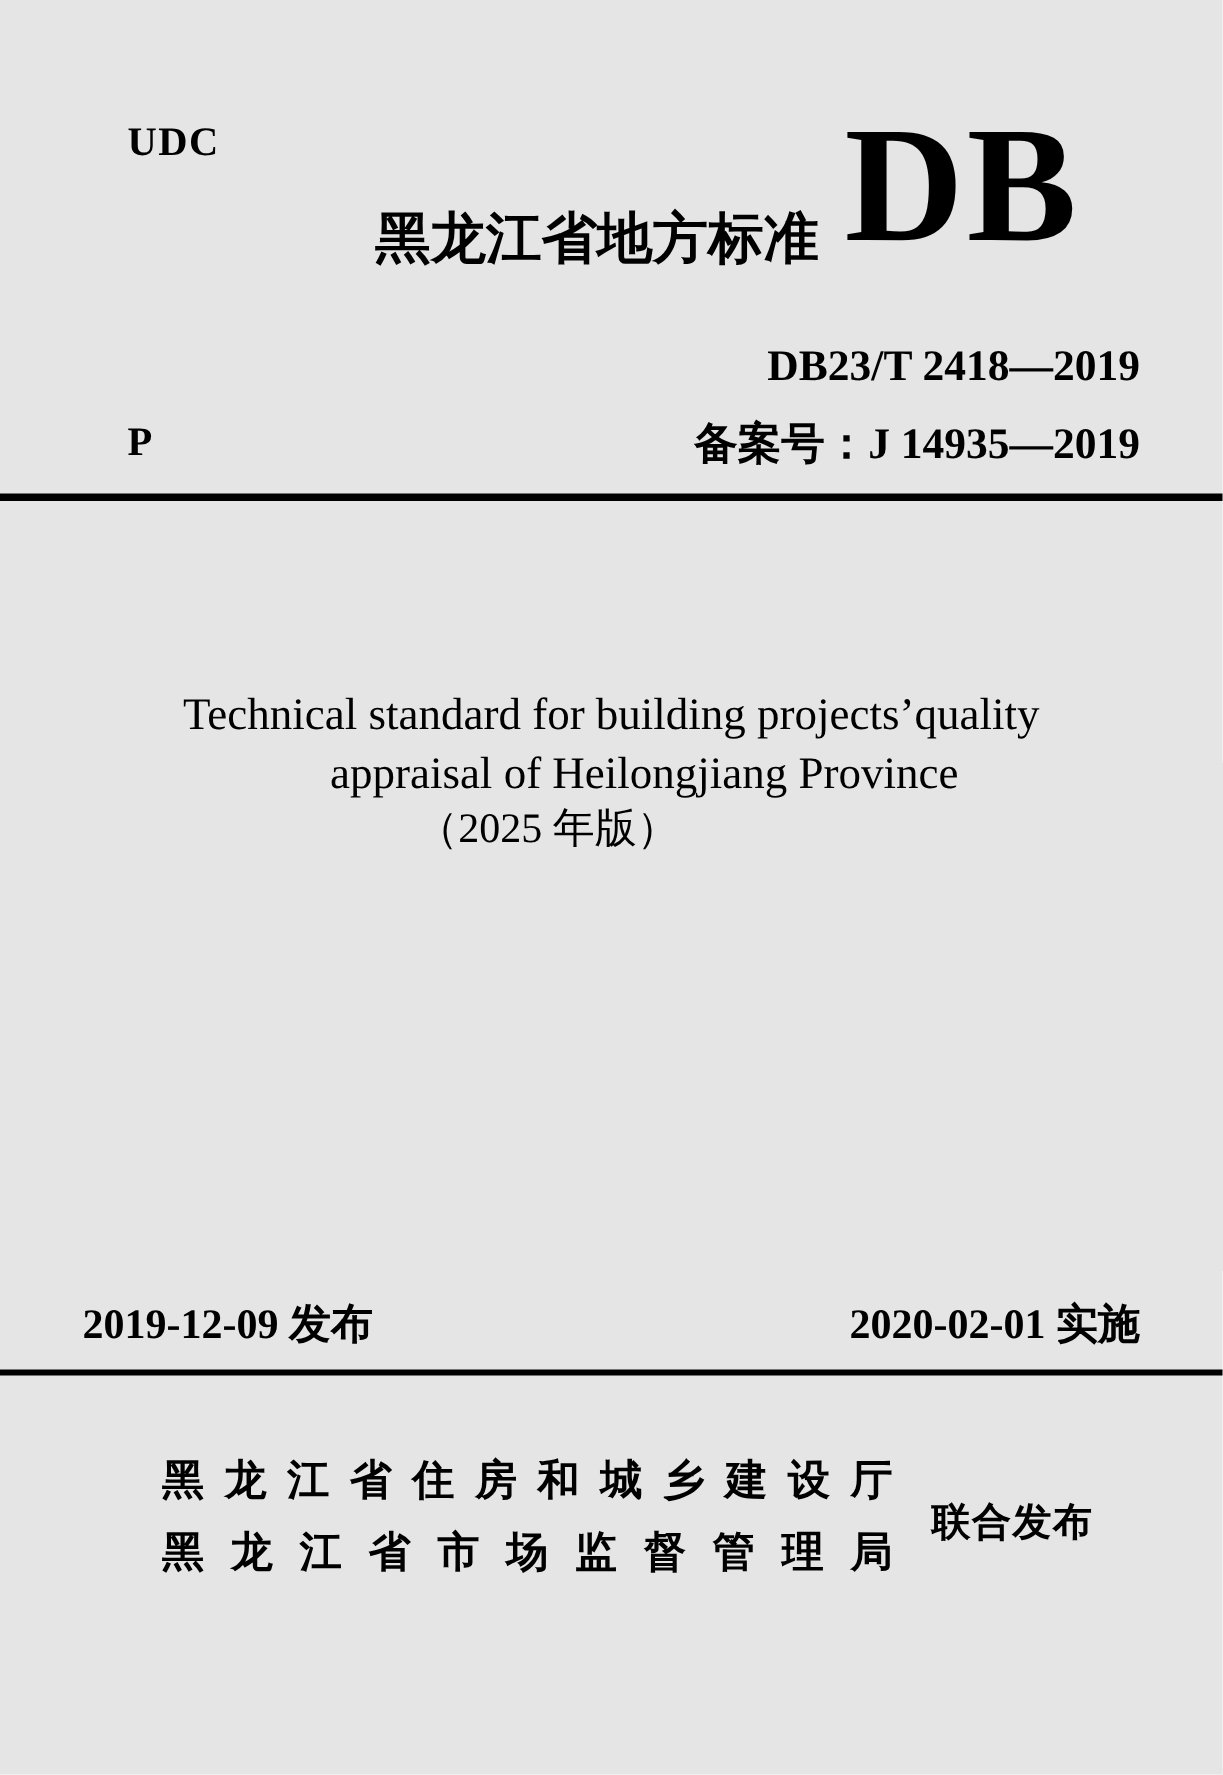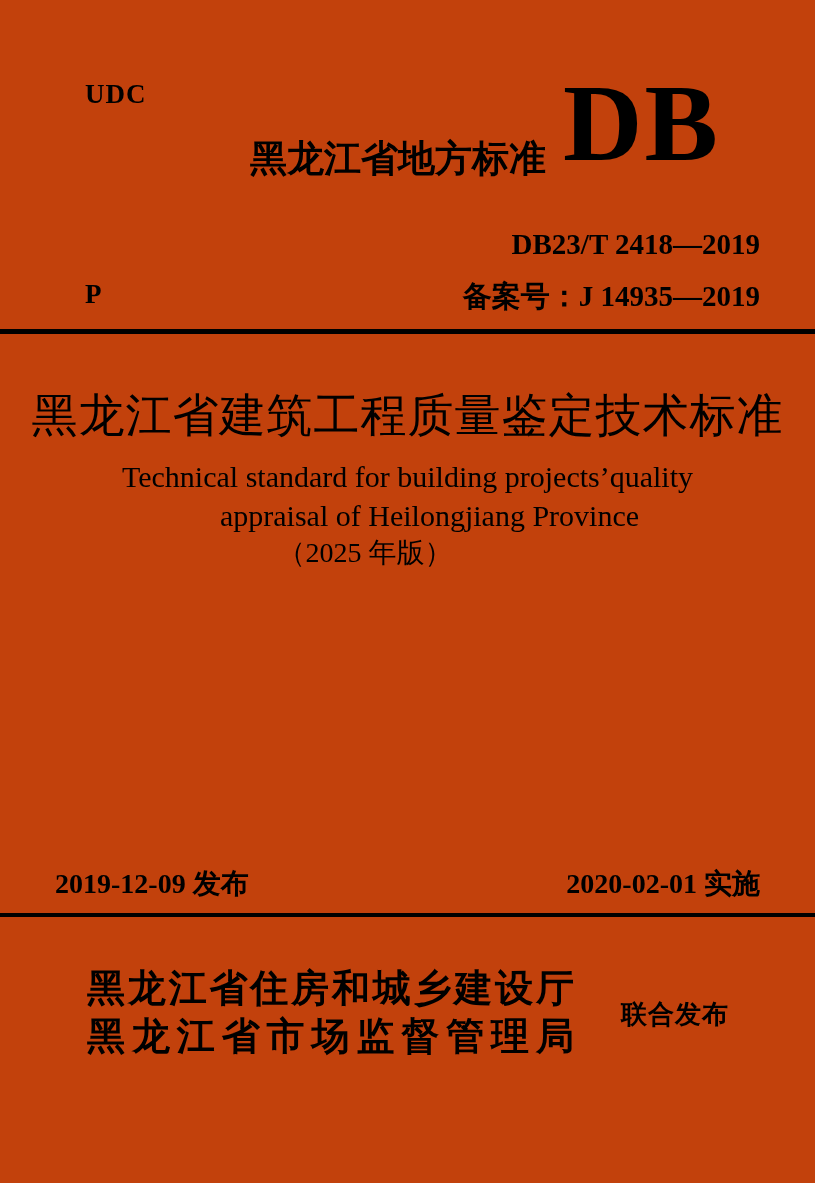--- a/index.html
+++ b/index.html
@@ -4,21 +4,21 @@
 <style>
   * { margin: 0; padding: 0; box-sizing: border-box; }
   html, body { background: #ffffff; }
   body {
     width: 815px; height: 1183px;
     position: relative;
     font-family: "Liberation Serif", serif;
     color: #000;
     overflow: hidden;
   }
-  .page { position: absolute; inset: 0; background: #c2410c; }
+  .page { position: absolute; inset: 0; background: #e5e5e5; }
 
   .udc {
     position: absolute; left: 85px; top: 80px;
     font: bold 27px/1.1 "Liberation Serif", serif;
     letter-spacing: 1px;
   }
   .std-type {
     position: absolute; left: 250px; top: 139px;
     font-family: "Liberation Sans", sans-serif;
     font-weight: bold; font-size: 37px; line-height: 40px;
@@ -75,23 +75,23 @@
     position: absolute; left: 55px; right: 55px; top: 868px;
     display: flex; justify-content: space-between; align-items: baseline;
     font-weight: bold; font-size: 28px; line-height: 32px;
     font-family: "Liberation Serif", serif;
   }
   .rule-bottom {
     position: absolute; left: 0; top: 913px;
     width: 815px; height: 4px; background: #000;
   }
   .pub-line {
-    position: absolute; left: 87px; width: 487px;
+    position: absolute; left: 108px; width: 487px;
     font-family: Liberation Serif, serif;
-    font-weight: bold; font-size: 38px; line-height: 44px;
+    font-weight: bold; font-size: 28px; line-height: 44px;
     text-align: justify; text-align-last: justify;
   }
   .pub-line.l1 { top: 966px; }
   .pub-line.l2 { top: 1014px; }
   .joint-release {
     position: absolute; left: 621px; top: 995px;
     font-family: "Liberation Sans", sans-serif;
     font-weight: bold; font-size: 26px; line-height: 38px;
     letter-spacing: 1px;
     white-space: nowrap;
@@ -109,21 +109,20 @@
   <div class="db-logo">DB</div>
 
   <div class="std-number">DB23/T 2418—2019</div>
 
   <div class="cls-code">P</div>
 
   <div class="record-number">备案号：J 14935—2019</div>
 
   <div class="rule-top"></div>
 
-  <div class="title-cn">黑龙江省建筑工程质量鉴定技术标准</div>
 
   <div class="title-en l1">Technical standard for building projects’quality</div>
   <div class="title-en l2">appraisal of Heilongjiang Province</div>
 
   <div class="edition">（2025 年版）</div>
 
   <div class="dates-row">
     <span>2019-12-09 发布</span>
     <span>2020-02-01 实施</span>
   </div>

